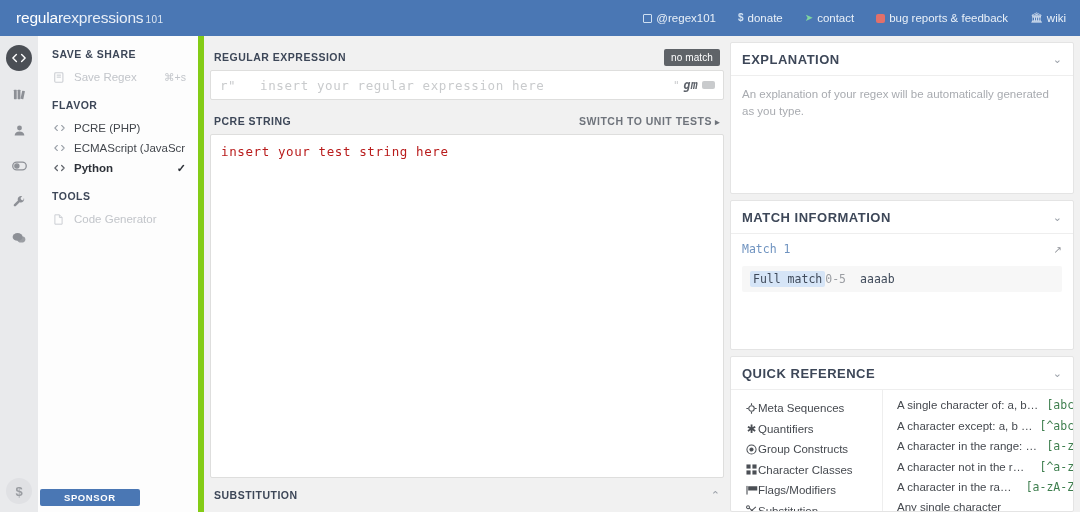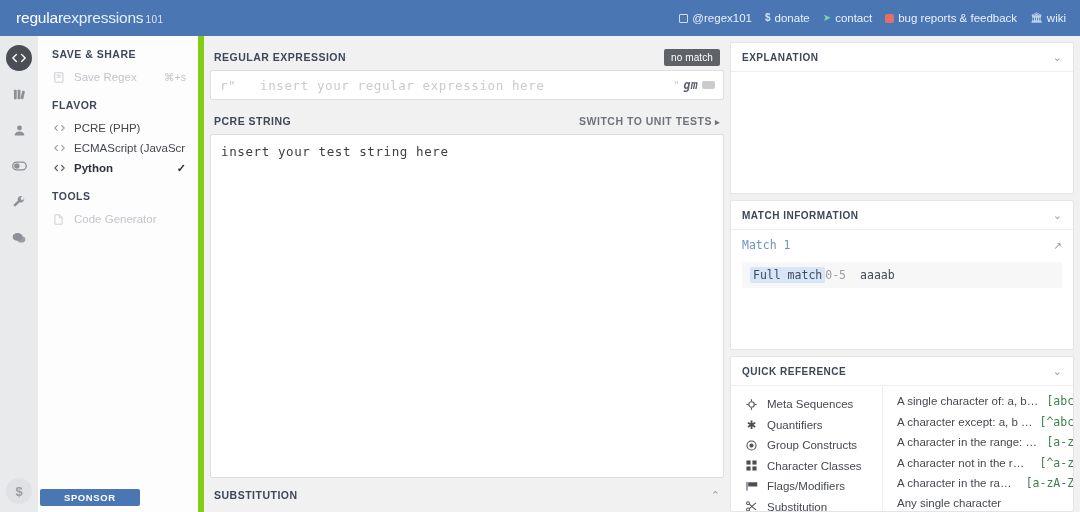--- a/index.html
+++ b/index.html
@@ -13,21 +13,21 @@
   
   .header {
     height: 36px; background: #4a77b4; flex: 0 0 36px;
     display: flex; align-items: center; justify-content: space-between;
     padding: 0 14px 0 16px; color: #fff;
   }
   .logo { font-size: 15.5px; letter-spacing: -0.2px; white-space: nowrap; }
   .logo .lg-a { font-weight: 400; color: #ffffff; }
   .logo .lg-b { font-weight: 400; color: #e8eef7; }
   .logo .lg-c { font-size: 10px; color: #dce6f3; margin-left: 2px; letter-spacing: 0.5px; }
-  .nav { display: flex; align-items: center; gap: 13px; font-size: 11.5px; color: #e9f0f8; }
+  .nav { display: flex; align-items: center; gap: 22px; font-size: 11.5px; color: #e9f0f8; }
   .nav .item { display: flex; align-items: center; gap: 4px; white-space: nowrap; cursor: pointer; }
   .nav .gl { font-size: 10px; line-height: 1; display: inline-block; }
   .sq { width: 9px; height: 9px; border: 1.4px solid #cfe0f2; border-radius: 1px; display: inline-block; }
   .plane { color: #7fd6a0; font-size: 11px; }
   .bug { width: 9px; height: 9px; border-radius: 2px; background: #e2706a; display: inline-block; }
   .bank { color: #dfe8f4; font-size: 11px; }
   .dollar { color: #cfe0f2; font-size: 11px; font-weight: 700; }
 
   
   .body { flex: 1; display: flex; min-height: 0; }
@@ -100,36 +100,36 @@
   .re-ph { flex: 1; letter-spacing: 0.6px; margin-left: 24px; }
   .re-flags { display: flex; align-items: center; gap: 4px; color: #6f747c; font-size: 11.5px; }
   .re-flags .quote { color: #c9cbcd; font-size: 11px; }
   .re-flags .fl { font-style: italic; font-weight: 700; color: #5e636b; letter-spacing: 0.3px; }
   .flag-sw { width: 13px; height: 8px; border-radius: 2px; background: #c9cbcd; display: inline-block; }
 
   .ts-box {
     background: #ffffff; border: 1px solid #dededd; border-radius: 2px;
     flex: 1; min-height: 0; margin-top: 2px; padding: 9px 10px;
     font-family: "DejaVu Sans Mono", monospace; font-size: 12.5px;
-    color: #404040; letter-spacing: 0.6px; overflow: hidden;
+    color: #b91c1c; letter-spacing: 0.6px; overflow: hidden;
   }
   .sub-bar {
     height: 34px; flex: 0 0 34px; display: flex; align-items: center;
     justify-content: space-between; padding: 0 4px;
   }
   .chev { color: #9aa0a8; font-size: 11px; cursor: pointer; line-height: 1; }
 
   
   .right { width: 350px; flex: 0 0 350px; background: #f1f1f1; padding: 6px 6px 0 0; display: flex; flex-direction: column; gap: 6px; }
   .card { background: #ffffff; border: 1px solid #e4e4e4; border-radius: 2px; }
   .card-head {
     display: flex; align-items: center; justify-content: space-between;
     padding: 9px 11px 8px 11px; border-bottom: 1px solid #eeeeee;
   }
-  .card-title { font-size: 10px; font-weight: 700; color: #3d4758; letter-spacing: 0.5px; }
+  .card-title { font-size: 13px; font-weight: 700; color: #3d4758; letter-spacing: 0.5px; }
   .card-body { padding: 10px 11px; }
   .expl-text { font-size: 11.5px; color: #a8abb0; line-height: 1.45; }
   .card-expl { height: 152px; }
   .card-match { height: 150px; }
   .card-qref { flex: 1; min-height: 0; overflow: hidden; }
 
   .match-row { display: flex; align-items: center; justify-content: space-between; padding: 8px 11px 2px 11px; }
   .match-label { font-family: "DejaVu Sans Mono", monospace; font-size: 11.5px; color: #6f93c0; }
   .ext-ico { color: #8d9096; font-size: 10px; cursor: pointer; }
   .match-line {
@@ -137,21 +137,21 @@
     margin: 8px 11px 0 11px; background: #f7f7f7; border-radius: 2px;
     padding: 5px 8px; font-family: "DejaVu Sans Mono", monospace; font-size: 11.5px;
   }
   .mm-full { background: #d6e5f7; color: #3f4a5a; padding: 1px 3px; border-radius: 2px; }
   .mm-range { color: #9b9ea3; }
   .mm-val { color: #3f4a5a; margin-left: 14px; }
 
   .qref-grid { display: flex; }
   .qref-left { width: 152px; flex: 0 0 152px; border-right: 1px solid #eeeeee; padding: 8px 0 0 0; }
   .qref-right { flex: 1; padding: 8px 10px 0 14px; }
-  .q-item { display: flex; align-items: center; gap: 9px; height: 20.5px; padding-left: 14px; font-size: 11.5px; color: #45494f; cursor: pointer; }
+  .q-item { display: flex; align-items: center; height: 20.5px; padding-left: 14px; font-size: 11.5px; color: #45494f; cursor: pointer; }
   .q-ico { width: 13px; flex: 0 0 13px; display: flex; align-items: center; justify-content: center; color: #4b4f55; }
   .q-row { display: flex; align-items: baseline; gap: 7px; height: 20.5px; font-size: 11.5px; color: #45494f; white-space: nowrap; cursor: pointer; }
   .q-desc { overflow: hidden; text-overflow: ellipsis; }
   .q-code { font-family: "DejaVu Sans Mono", monospace; color: #3f7f4f; font-size: 11.5px; margin-left: auto; }
 </style>
 </head>
 <body>
 
 <div class="app">
 
@@ -313,20 +313,23 @@
         <span class="chev">⌃</span>
       </div>
     </div>
 
     <div class="right">
 
       <div class="card card-expl">
         <div class="card-head">
           <span class="card-title">EXPLANATION</span>
           <span class="chev">⌄</span>
+        </div>
+        <div class="card-body">
+          <div class="expl-text">An explanation of your regex will be automatically generated as you type.</div>
         </div>
       </div>
 
       <div class="card card-match">
         <div class="card-head">
           <span class="card-title">MATCH INFORMATION</span>
           <span class="chev">⌄</span>
         </div>
         <div class="match-row">
           <span class="match-label">Match 1</span>

